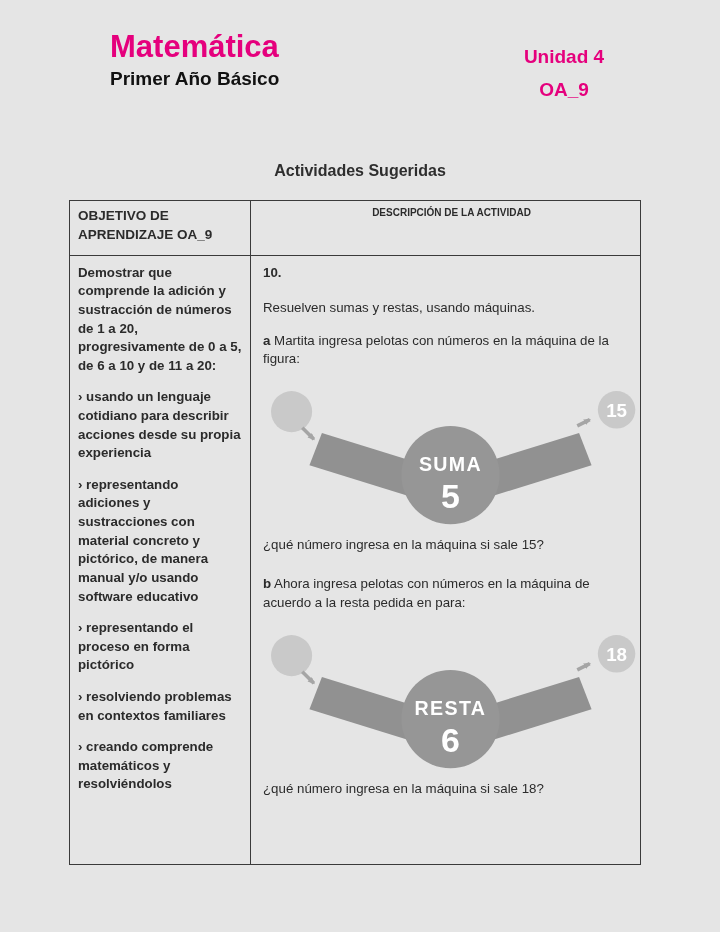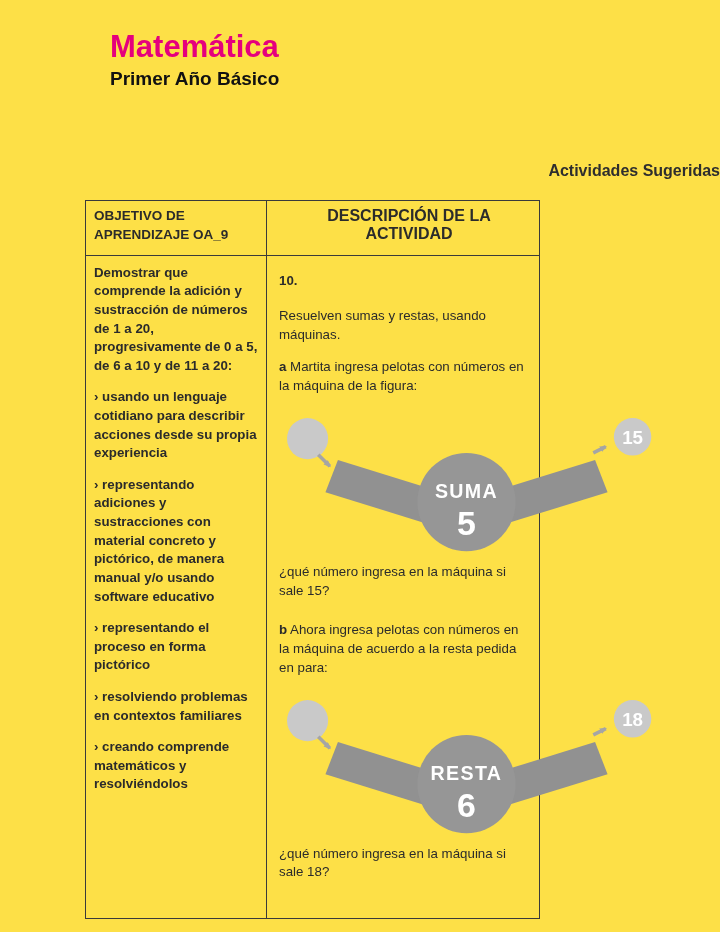--- a/index.html
+++ b/index.html
@@ -3,68 +3,72 @@
 <meta charset="utf-8">
 <style>
   html, body { margin: 0; padding: 0; background: #ffffff; }
   body {
     width: 720px; height: 932px;
     font-family: "Liberation Sans", sans-serif;
     color: #2b2b2b;
     position: relative;
     overflow: hidden;
   }
-  .page { position: absolute; inset: 0; background: #fde047; }
+  .page { position: absolute; inset: 0; background: #e5e5e5; }
 
   
   .header-left { position: absolute; left: 110px; top: 30px; }
   .doc-title { color: #e5007d; font-size: 31px; font-weight: bold; line-height: 1.1; }
   .doc-subtitle { color: #111; font-size: 19px; font-weight: bold; margin-top: 4px; }
   .header-right { position: absolute; left: 514px; top: 46px; width: 100px; text-align: center; }
   .unit-label { color: #e5007d; font-size: 19px; font-weight: bold; }
   .oa-label { color: #e5007d; font-size: 19px; font-weight: bold; margin-top: 11px; }
 
   
   .section-title {
     position: absolute; top: 162px; left: 0; width: 720px;
-    text-align: right; font-size: 16px; font-weight: bold; color: #2e2e2e;
+    text-align: center; font-size: 16px; font-weight: bold; color: #2e2e2e;
   }
 
   
   table.activity-table {
-    position: absolute; left: 85px; top: 200px; width: 455px;
+    position: absolute; left: 69px; top: 200px; width: 572px;
     border-collapse: collapse; table-layout: fixed;
   }
   table.activity-table th, table.activity-table td {
     border: 1px solid #3a3a3a; vertical-align: top;
   }
   th.col1 { width: 164px; text-align: left; font-size: 13.5px; padding: 6px 8px 10px 8px; line-height: 1.4; }
-  th.col2 { text-align: center; font-size: 16px; padding: 6px 8px 10px 20px; }
+  th.col2 { text-align: center; font-size: 10px; padding: 6px 8px 10px 20px; }
 
   td.objective-cell { height: 592px; padding: 8px 8px; font-size: 13.3px; font-weight: bold; line-height: 1.4; }
   td.objective-cell p { margin: 0 0 13px 0; }
   td.objective-cell p:last-child { margin-bottom: 0; }
 
-  td.activity-cell { height: 592px; padding: 16px 12px; font-size: 13.3px; line-height: 1.42; }
+  td.activity-cell { height: 592px; padding: 8px 12px; font-size: 13.3px; line-height: 1.42; }
   td.activity-cell p { margin: 0 0 14px 0; }
   .act-number { font-weight: bold; margin-bottom: 16px !important; }
   .part-label { font-weight: bold; }
   .question { margin: 4px 0 20px 0 !important; }
   svg.machine { display: block; width: 375px; height: 143px; margin: 2px 0 10px 0; }
 </style>
 </head>
 <body>
 
 <div class="page">
 
   <div class="header-left">
     <div class="doc-title">Matemática</div>
     <div class="doc-subtitle">Primer Año Básico</div>
   </div>
 
+  <div class="header-right">
+    <div class="unit-label">Unidad 4</div>
+    <div class="oa-label">OA_9</div>
+  </div>
 
   <div class="section-title">Actividades Sugeridas</div>
 
   <table class="activity-table">
     <tbody>
         <tr>
       <th class="col1">OBJETIVO DE APRENDIZAJE OA_9</th>
       <th class="col2">DESCRIPCIÓN DE LA ACTIVIDAD</th>
     </tr>
     <tr>

